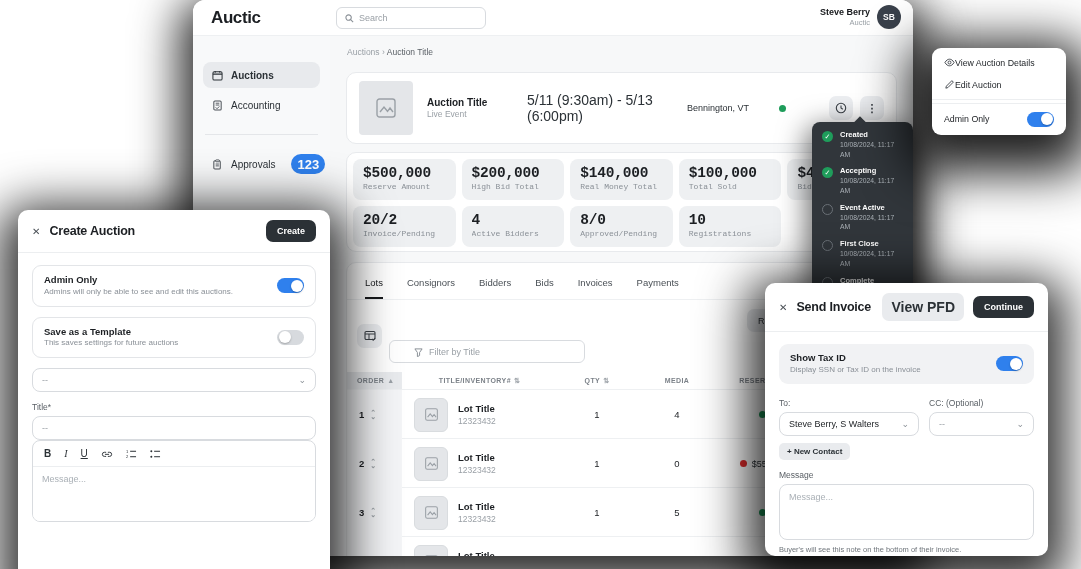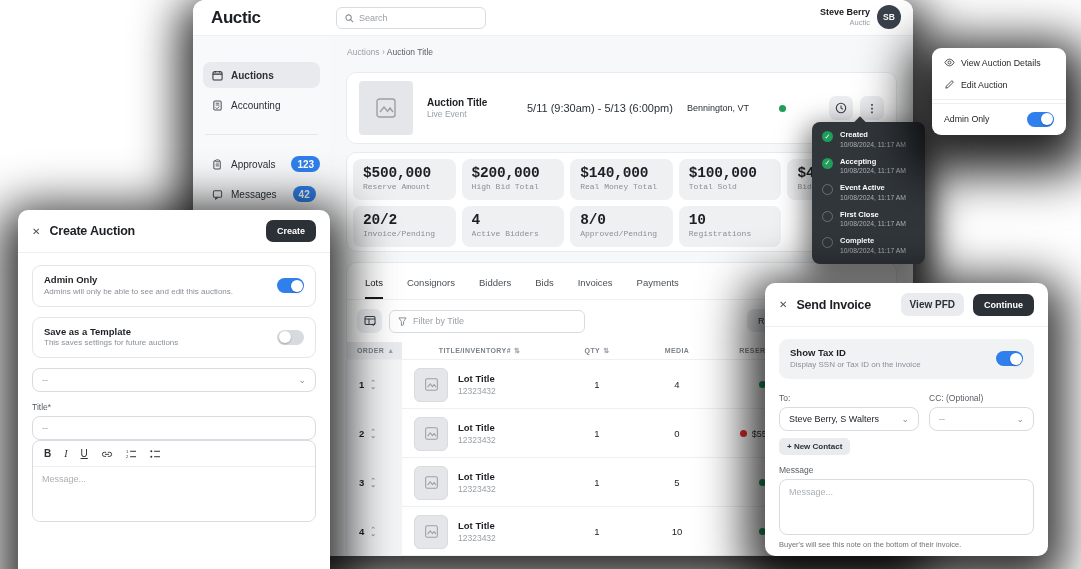--- a/index.html
+++ b/index.html
@@ -24,37 +24,37 @@
   .avatar { width:24px; height:24px; border-radius:50%; background:#3a414b; color:#fff; font-size:8.5px; font-weight:700;
     display:flex; align-items:center; justify-content:center; }
 
   
   .sidebar { position:absolute; left:0; top:36px; width:137px; bottom:0; background:#f8f9fa; padding:26px 10px 0 10px; }
   .side-item { display:flex; align-items:center; gap:8px; height:26px; padding:0 9px; border-radius:8px;
     font-size:10px; color:#2b3136; margin-bottom:4px; cursor:pointer; }
   .side-item.active { background:#e8eaed; font-weight:700; }
   .side-item .grow { flex:1; }
   .side-divider { height:1px; background:#e4e6e9; margin:16px 2px; }
-  .badge { background:#2f80ed; color:#fff; font-size:10px; font-weight:700; border-radius:999px; padding:2.5px 6px; }
+  .badge { background:#2f80ed; color:#fff; font-size:13px; font-weight:700; border-radius:999px; padding:2.5px 6px; }
   .side-icon svg { display:block; }
 
   
   .content { position:absolute; left:137px; top:36px; right:0; bottom:0; background:#f7f8f9; }
   .breadcrumb { position:absolute; left:17px; top:11px; font-size:8.5px; color:#9aa0a6; }
   .breadcrumb .crumb-current { color:#5b6167; }
 
   .card { background:#fff; border:1px solid #e8eaed; border-radius:10px; }
 
   
   .auction-card { position:absolute; left:16px; top:36px; width:551px; height:72px; display:flex; align-items:center; padding:0 12px; }
   .thumb-lg { width:54px; height:54px; background:#e4e6e9; border-radius:4px; display:flex; align-items:center; justify-content:center; flex:none; }
   .a-titleblock { margin-left:14px; width:100px; line-height:1.3; }
   .a-title { font-size:10px; font-weight:700; }
   .a-sub { font-size:8.5px; color:#9aa0a6; }
-  .a-dates { font-size:11px; color:#2b3136; width:160px; }
+  .a-dates { font-size:14px; color:#2b3136; width:160px; }
   .a-loc { font-size:9px; color:#2b3136; }
   .right-tools { margin-left:auto; display:flex; align-items:center; gap:7px; }
   .dot { width:7px; height:7px; border-radius:50%; display:inline-block; }
   .dot-green { background:#1f9d5b; }
   .dot-red { background:#e02b2b; }
   .tool-btn { width:24px; height:24px; background:#eceef1; border-radius:7px; display:flex; align-items:center; justify-content:center;
     color:#3c4248; cursor:pointer; }
   .right-tools .dot { margin-right:36px; }
   .kebab { font-size:11px; font-weight:700; letter-spacing:0; color:#3c4248; }
 
@@ -66,21 +66,21 @@
   .stat-value { font-size:14.5px; font-weight:700; letter-spacing:-0.2px; }
   .stat-label { font-size:8px; color:#8a9097; margin-top:1px; white-space:nowrap; overflow:hidden; }
 
   
   .table-panel { position:absolute; left:16px; top:226px; width:551px; height:330px; overflow:hidden; }
   .tabs { display:flex; gap:24px; padding:14px 18px 0 18px; border-bottom:1px solid #eef0f2; }
   .tab { font-size:9.5px; color:#4a5056; padding-bottom:9px; cursor:pointer; }
   .tab.active { font-weight:400; color:#17191c; border-bottom:2px solid #17191c; }
   .toolbar { display:flex; align-items:center; gap:7px; padding:9px 10px; position:relative; }
   .icon-btn { width:25px; height:24px; background:#eceef1; border-radius:7px; display:flex; align-items:center; justify-content:center; cursor:pointer; }
-  .filter-box { width:196px; height:23px; border:1px solid #d8dbdf; border-radius:6px; display:flex; align-items:center; gap:6px; padding:0 8px; background:#fff; }
+  .filter-box { width:196px; height:23px; border:1px solid #d8dbdf; border-radius:6px; display:flex; align-items:center; gap:6px; padding:0 24px; background:#fff;margin-top:31px; }
   .filter-box input { border:none; outline:none; font-size:9px; font-family:inherit; width:140px; background:transparent; }
   .filter-box input::placeholder { color:#9aa0a6; }
   .pill-btn { position:absolute; left:400px; top:9px; height:23px; background:#e9ebee; border-radius:7px; font-size:9px; color:#2b3136;
     display:flex; align-items:center; padding:0 11px; cursor:pointer; }
 
   .lot-grid { display:grid; grid-template-columns:55px 155px 80px 80px 90px 1fr; }
   .thead { height:17px; align-items:center; font-size:7px; font-weight:700; color:#7c8289; letter-spacing:0.4px; }
   .th { display:flex; align-items:center; justify-content:center; gap:3px; height:17px; }
   .th.first { justify-content:flex-start; padding-left:10px; background:#e9ebee; }
   .sorter { font-size:7px; color:#9aa0a6; }
@@ -88,53 +88,53 @@
   .td { display:flex; align-items:center; justify-content:center; }
   .td.order { justify-content:flex-start; gap:6px; padding-left:12px; background:#f4f5f7; height:49px; font-weight:700; font-size:9.5px; }
   .stepper { display:flex; flex-direction:column; line-height:0.55; font-size:7px; color:#9aa0a6; cursor:pointer; }
   .td.titlecell { justify-content:flex-start; gap:10px; padding-left:12px; }
   .thumb-sm { width:34px; height:34px; background:#e4e6e9; border:1px solid #d9dcdf; border-radius:6px; display:flex; align-items:center; justify-content:center; flex:none; }
   .lot-name { font-size:9.5px; font-weight:700; line-height:1.35; }
   .lot-inv { font-size:8.5px; color:#9aa0a6; font-weight:400; }
   .reserve-txt { font-size:9px; margin-left:5px; color:#2b3136; }
 
   
-  .timeline { position:absolute; left:812px; top:122px; width:113px; background:#31363b; border-radius:8px; padding:8px 10px;
+  .timeline { position:absolute; left:812px; top:122px; width:101px; background:#31363b; border-radius:8px; padding:8px 10px;
     box-shadow:0 10px 28px 6px rgba(0,0,0,0.55); z-index:6; }
   .timeline:before { content:""; position:absolute; top:-4px; left:44px; width:8px; height:8px; background:#31363b; transform:rotate(45deg); }
   .tl-item { display:flex; gap:7px; margin-bottom:7px; }
   .tl-item:last-child { margin-bottom:0; }
   .tl-circle { width:11px; height:11px; border-radius:50%; flex:none; margin-top:1px;
     display:flex; align-items:center; justify-content:center; font-size:7px; color:#fff; }
   .tl-circle.done { background:#1f9d5b; }
   .tl-circle.todo { background:transparent; border:1.5px solid #6a7076; }
   .tl-label { font-size:7.5px; font-weight:700; color:#fff; line-height:1.3; }
   .tl-date { font-size:6.8px; color:#aab0b6; font-weight:400; }
 
   
   .ctx-menu { position:absolute; left:932px; top:48px; width:134px; background:#fff; border-radius:9px; padding:4px 0;
     box-shadow:0 16px 50px 22px rgba(0,0,0,0.88); z-index:9; }
-  .ctx-item { display:flex; align-items:center; gap:6px; height:22px; padding:0 12px; font-size:8.8px; color:#23272b; cursor:pointer; }
+  .ctx-item { display:flex; align-items:center; gap:0; height:22px; padding:0 12px; font-size:8.8px; color:#23272b; cursor:pointer; }
   .ctx-divider { height:1px; background:#eceef0; margin:3px 0; }
   .ctx-toggle-row { display:flex; align-items:center; height:24px; padding:0 12px; font-size:8.8px; }
   .ctx-toggle-row .grow { flex:1; }
 
   
   .toggle { width:27px; height:15px; border-radius:999px; position:relative; flex:none; cursor:pointer; }
   .toggle .knob { position:absolute; top:1.5px; width:12px; height:12px; border-radius:50%; background:#fff; box-shadow:0 1px 2px rgba(0,0,0,0.25); }
   .toggle.on { background:#2f80ed; } .toggle.on .knob { right:1.5px; }
   .toggle.off { background:#d7dade; } .toggle.off .knob { left:1.5px; }
 
   
   .modal { position:absolute; background:#fff; border-radius:10px; box-shadow:0 14px 48px 18px rgba(0,0,0,0.8); z-index:7; }
   .modal-head { display:flex; align-items:center; gap:9px; padding:10px 14px; border-bottom:1px solid #eceef0; }
   .close-x { font-size:10px; color:#4a5056; cursor:pointer; }
   .modal-title { font-size:12.5px; font-weight:700; letter-spacing:-0.2px; }
   .btn-dark { margin-left:auto; background:#2b3136; color:#fff; font-size:9px; font-weight:700; border-radius:7px; padding:6px 11px; cursor:pointer; }
-  .btn-gray { background:#e9ebee; color:#2b3136; font-size:10px; font-weight:700; border-radius:7px; padding:6px 9px; cursor:pointer; }
+  .btn-gray { background:#e9ebee; color:#2b3136; font-size:14px; font-weight:700; border-radius:7px; padding:6px 9px; cursor:pointer; }
   .modal-body { padding:12px 14px; }
 
   .toggle-card { border:1px solid #e3e5e8; border-radius:9px; padding:8px 11px; display:flex; align-items:center; gap:10px; margin-bottom:10px; }
   .toggle-card.filled { background:#f1f2f4; border:none; }
   .tc-text { flex:1; line-height:1.35; }
   .tc-title { font-size:9.5px; font-weight:700; }
   .tc-sub { font-size:8px; color:#8a9097; }
 
   .f-label { font-size:8.5px; color:#5a6066; margin:10px 0 4px 0; }
   .f-select { height:24px; border:1px solid #d8dbdf; border-radius:8px; display:flex; align-items:center; padding:0 9px; font-size:9px;
@@ -219,31 +219,20 @@
           <svg width="11" height="11" viewBox="0 0 12 12">
               <rect x="2" y="2" width="7" height="9" rx="1.2" fill="none" stroke="#4a5056" stroke-width="1.1"></rect>
               <rect x="4" y="1" width="4" height="2" rx="0.6" fill="#f8f9fa" stroke="#4a5056" stroke-width="1"></rect>
               <line x1="4" y1="5.5" x2="7.5" y2="5.5" stroke="#4a5056" stroke-width="1"></line>
               <line x1="4" y1="7.5" x2="7.5" y2="7.5" stroke="#4a5056" stroke-width="1"></line>
             </svg>
         </span>
         <span>Approvals</span>
         <span class="grow"></span>
         <span class="badge">123</span>
-      </div>
-      <div class="side-item">
-        <span class="side-icon">
-          <svg width="11" height="11" viewBox="0 0 12 12">
-              <rect x="1.5" y="2" width="9" height="7" rx="1.5" fill="none" stroke="#4a5056" stroke-width="1.1"></rect>
-              <path d="M4 9 L4 11 L6.5 9" fill="none" stroke="#4a5056" stroke-width="1.1"></path>
-            </svg>
-        </span>
-        <span>Messages</span>
-        <span class="grow"></span>
-        <span class="badge">42</span>
       </div>
     </div>
 
     <div class="content">
       <div class="breadcrumb">
         <span>Auctions</span>
         <span>›</span>
         <span class="crumb-current">Auction Title</span>
       </div>
 

